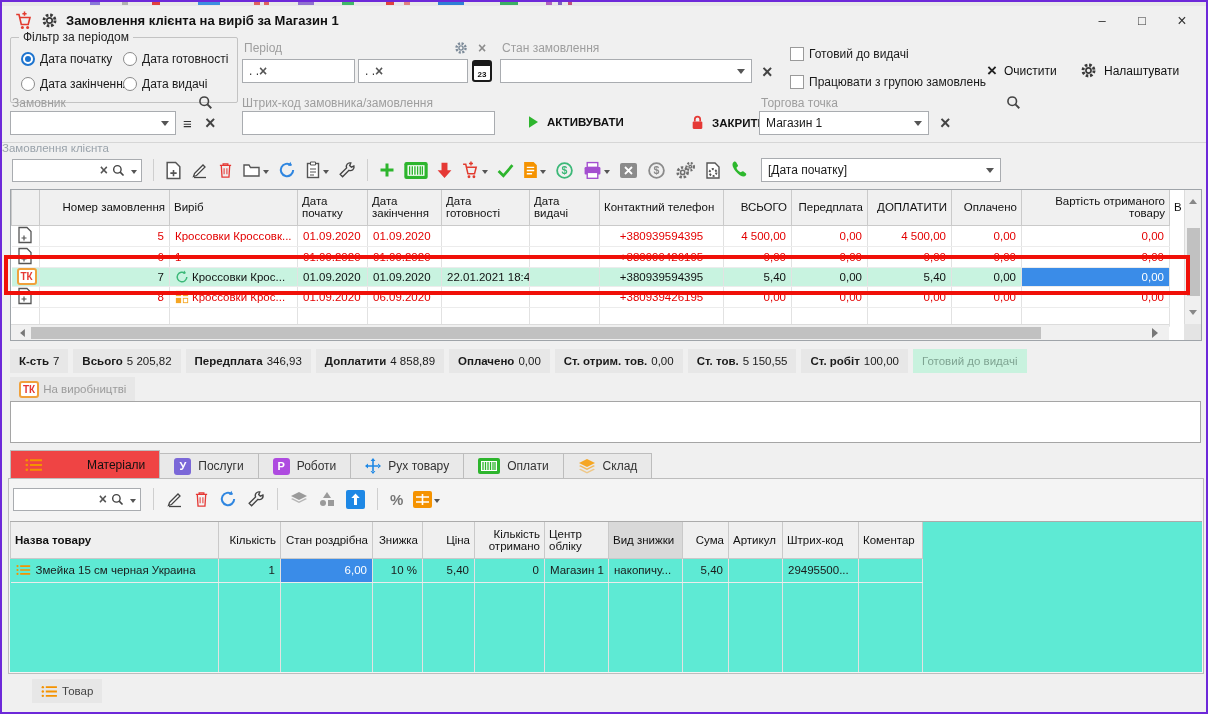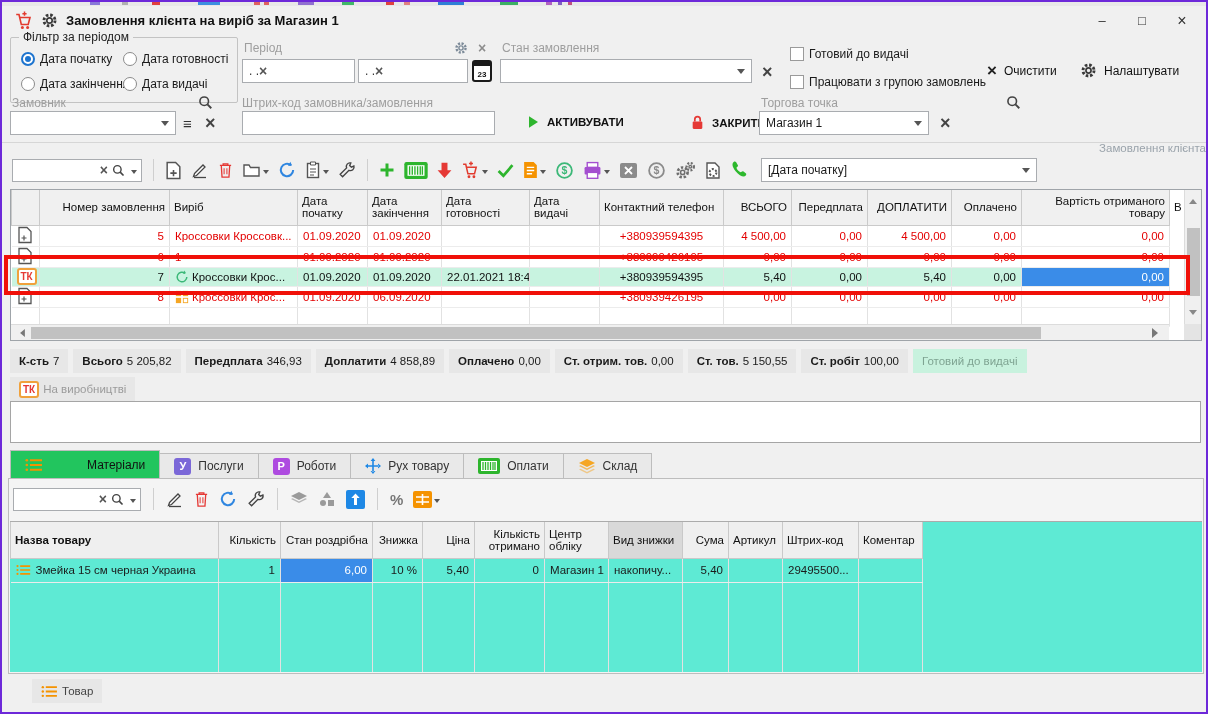--- a/index.html
+++ b/index.html
@@ -39,21 +39,21 @@
   .combo .val { flex:1; font-size:12px; }
   .flatbtn { display:inline-flex; align-items:center; gap:7px; font-size:12px; color:#111; cursor:default; }
   .xmark { font-weight:bold; color:#222; font-size:16px; line-height:1; }
   .xgray { color:#8d8d8d; font-size:14px; font-weight:bold; line-height:1; }
   .calendar { width:20px; height:22px; border:2px solid #1a1a1a; border-radius:3px; background:#fff; position:relative; }
   .calendar::before { content:""; position:absolute; left:0; right:0; top:0; height:4px; background:#1a1a1a; }
   .calendar span { position:absolute; left:0; right:0; bottom:1px; text-align:center; font-size:8px; font-weight:bold; color:#111; }
 
   
   .orders-panel { position:absolute; left:0; top:140px; width:100%; height:303px; border-top:1px solid #d6d6d6; }
-  .panel-caption { position:absolute; top:-1px; left:0; width:100%; text-align:right; color:#9aa3ab; font-size:11.5px; }
+  .panel-caption { position:absolute; top:-1px; left:0; width:100%; text-align:left; color:#9aa3ab; font-size:11.5px; }
   .toolbar { position:absolute; left:10px; top:12px; height:30px; display:flex; align-items:center; gap:9px; }
   .searchbox { width:130px; height:23px; background:#fff; border:1px solid #a9acb0; display:flex; align-items:center; justify-content:flex-end; gap:4px; padding:0 4px; }
   .vsep { width:1px; height:22px; background:#cfcfcf; margin:0 2px; }
   .caret { width:0; height:0; border:3.5px solid transparent; border-top:4.5px solid #555; margin-left:2px; margin-top:6px; }
 
   
   .table-wrap { position:absolute; left:8px; top:46px; width:1192px; height:152px; border:1px solid #9fa4a9; background:#fff; }
   .grid { border-collapse:collapse; table-layout:fixed; width:1158px; font-size:11.5px; }
   .grid th { background:#f0f0f0; border:1px solid #cacaca; border-top:none; font-weight:normal; padding:1px 4px; height:35px; text-align:left; color:#111; }
   .grid th.b { font-weight:normal; }
@@ -81,21 +81,21 @@
   .chip b { font-weight:bold; }
   .chip.mint { background:#c8f2de; color:#7fa492; }
   .chip.gray-text { color:#9b9b9b; }
   .legend-row { position:absolute; left:8px; top:234px; }
   .notes { position:absolute; left:8px; top:258px; width:1191px; height:42px; background:#fff; border:1px solid #a5a5a5; }
 
   
   .tabs { position:absolute; left:8px; top:448px; display:flex; align-items:flex-end; height:29px; }
   .tab { display:flex; align-items:center; gap:7px; padding:0 14px; height:26px; background:#e9e9e9; border:1px solid #bdbdbd; border-left:none; font-size:12px; color:#333; }
   .tab:first-child { border-left:1px solid #bdbdbd; }
-  .tab.active { background:#22c55e; height:29px; border-bottom:1px solid #fdfdfd; font-weight:normal; color:#111;gap:44px; }
+  .tab.active { background:#ef4444; height:29px; border-bottom:1px solid #fdfdfd; font-weight:normal; color:#111;gap:44px; }
   .badge-letter { width:17px; height:17px; border-radius:3px; color:#fff; font-weight:bold; font-size:11px; display:inline-flex; align-items:center; justify-content:center; }
 
   
   .materials-panel { position:absolute; left:6px; top:476px; width:1196px; height:196px; border:1px solid #bdbdbd; background:#f4f4f4; }
   .toolbar2 { position:absolute; left:4px; top:5px; height:30px; display:flex; align-items:center; gap:10px; }
   .grid2-wrap { position:absolute; left:1px; right:1px; top:42px; bottom:1px; background:#5eead4; border-top:1px solid #ababab; }
   .grid2 { border-collapse:collapse; table-layout:fixed; width:913px; font-size:11.5px; }
   .grid2 th { background:#efefef; border:1px solid #c9c9c9; border-top:none; font-weight:normal; padding:1px 4px; height:36px; text-align:right; color:#111; }
   .grid2 th.l { text-align:left; }
   .grid2 th.b { font-weight:bold; }
@@ -412,21 +412,21 @@
           <svg width="16" height="19" viewBox="0 0 16 18">
             <path d="M2 1.5h8l4 4v11H2z" fill="#fff" stroke="#555" stroke-width="1.4"></path>
             <circle cx="8" cy="11" r="3.4" fill="none" stroke="#555" stroke-width="2" stroke-dasharray="2 1.6"></circle>
           </svg>
         </span>
       <span class="ico">
           <svg width="18" height="18" viewBox="0 0 16 16">
             <path d="M3.3.9C1.8 2.1 1.5 4.6 5 9.1s7.6 5.5 8.8 4c.8-.9.9-1.6.2-2.2l-2-1.6c-.6-.4-1.2-.3-1.7.3-.5.6-1 .5-2-.3C7.2 8.5 6.2 7.4 6 6.7c-.3-.7-.1-1.1.5-1.5.7-.4.8-1 .4-1.7L5.5 1.2C5 .5 4.1.3 3.3.9z" fill="#2db82d"></path>
           </svg>
         </span>
-      <div class="combo" style="width:276px;margin-left:4px">
+      <div class="combo" style="width:240px;margin-left:4px">
         <span class="val">[Дата початку]</span>
         <span class="tri-down"></span>
       </div>
     </div>
 
     <div class="table-wrap">
       <table class="grid">
         <colgroup>
           <col style="width:28px">
             <col style="width:130px">

